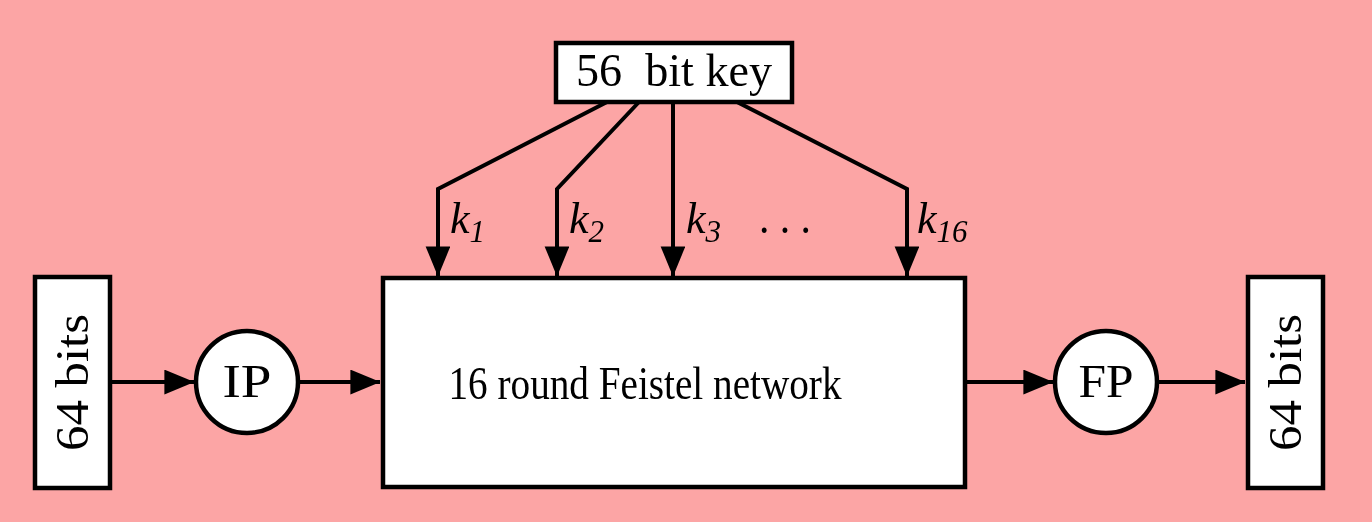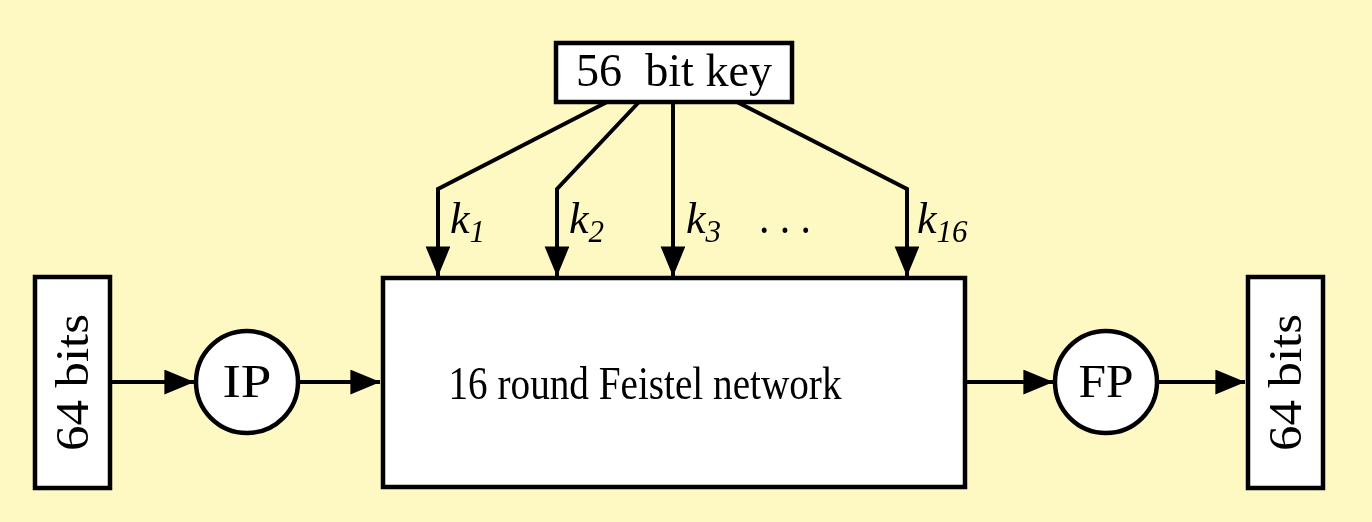--- a/index.html
+++ b/index.html
@@ -1,18 +1,18 @@
 <!DOCTYPE html>
 <html><head>
 <meta charset="utf-8">
 <style>
   html, body { margin: 0; padding: 0; background: #ffffff; }
   .stage {
     width: 1372px; height: 522px;
-    background: #fef9c3;
+    background: #fca5a5;
     position: relative;
     font-family: "Liberation Serif", serif;
   }
   svg { display: block; }
   .shape { fill: #ffffff; stroke: #000000; stroke-width: 4.5; }
   .wire  { fill: none;    stroke: #000000; stroke-width: 4;   stroke-linejoin: miter; }
   .lbl   { fill: #000000; stroke: none; font-family: "Liberation Serif", serif; font-size: 46px; }
   .klbl  { fill: #000000; stroke: none; font-family: "Liberation Serif", serif; font-size: 44px; font-style: italic; }
   .ksub  { font-size: 31px; font-style: italic; }
   .dots  { font-style: normal; font-size: 46px; }

